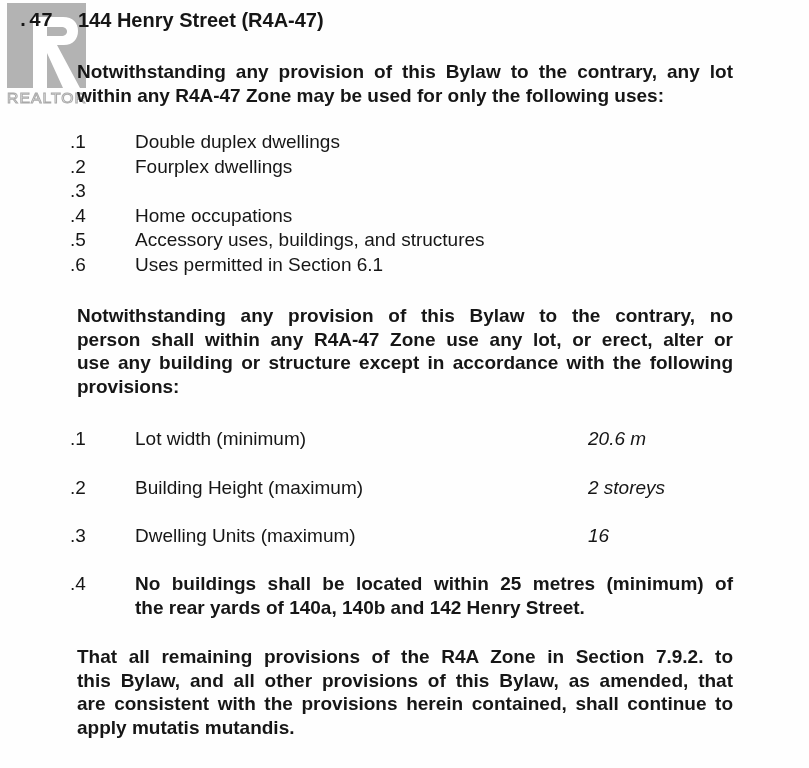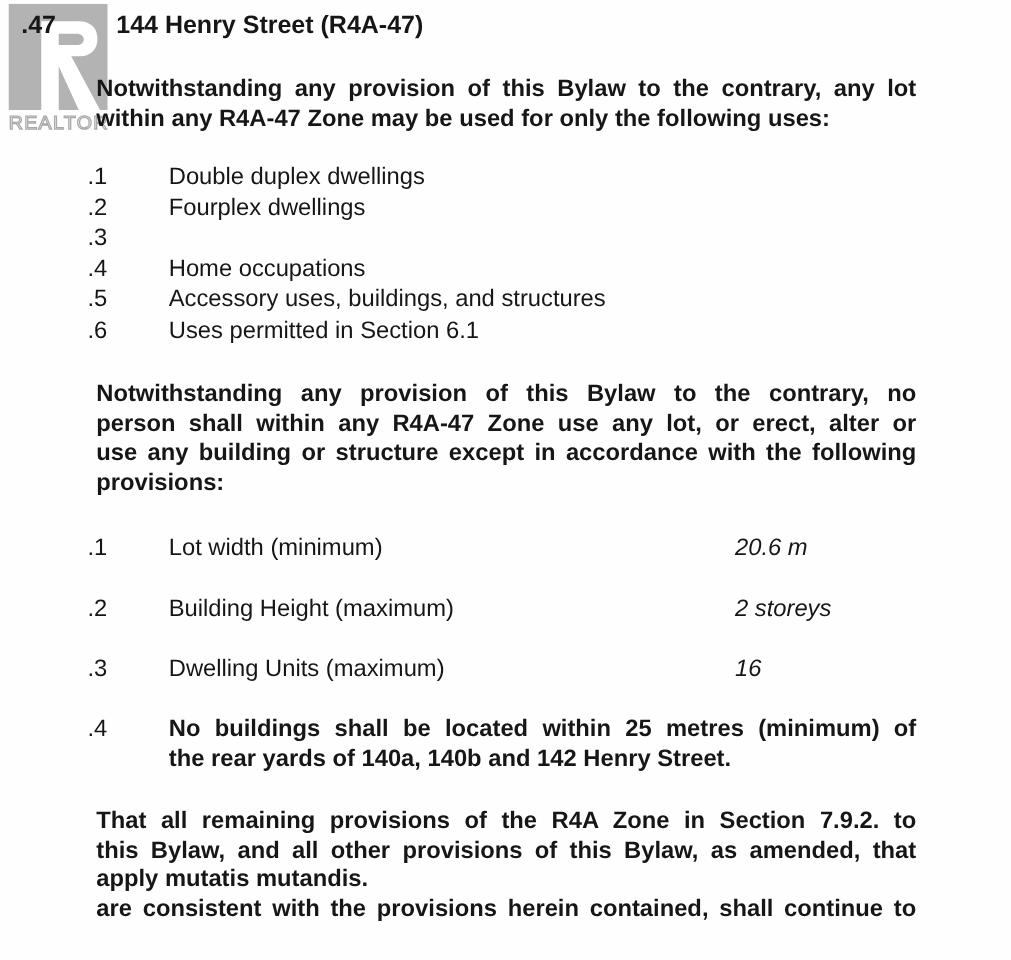--- a/index.html
+++ b/index.html
@@ -25,22 +25,22 @@
     font-size: 15px;
     letter-spacing: 1px;
     font-family: "Liberation Sans", sans-serif;
   }
 
   .heading-num, .heading-title {
     position: absolute; top: 9px;
     font-size: 20px; font-weight: 700;
     z-index: 2; white-space: nowrap;
   }
-  .heading-num { left: 17px; }
-  .heading-title { left: 93px; }
+  .heading-num { left: 17px; font-family: Liberation Mono, monospace; }
+  .heading-title { left: 78px; }
 
   .para {
     position: absolute;
     width: 656px;
     font-size: 19px;
     line-height: 23.7px;
     z-index: 2;
     font-weight: bold;
   }
   .jline { text-align: justify; text-align-last: justify; white-space: normal; }
@@ -155,19 +155,19 @@
     <span class="num">.4</span>
     <div class="note-lines para">
         <div class="jline">No buildings shall be located within 25 metres (minimum) of</div>
         <div class="jline last">the rear yards of 140a, 140b and 142 Henry Street.</div>
       </div>
   </div>
 
   <div class="para p3">
       <div class="jline">That all remaining provisions of the R4A Zone in Section 7.9.2. to</div>
       <div class="jline">this Bylaw, and all other provisions of this Bylaw, as amended, that</div>
+      <div class="jline">are consistent with the provisions herein contained, shall continue to</div>
       <div class="jline last">apply mutatis mutandis.</div>
-      <div class="jline">are consistent with the provisions herein contained, shall continue to</div>
     </div>
 
   <div class="footer">Licensed to BRREA</div>
 
 </div>
 
 </body></html>

